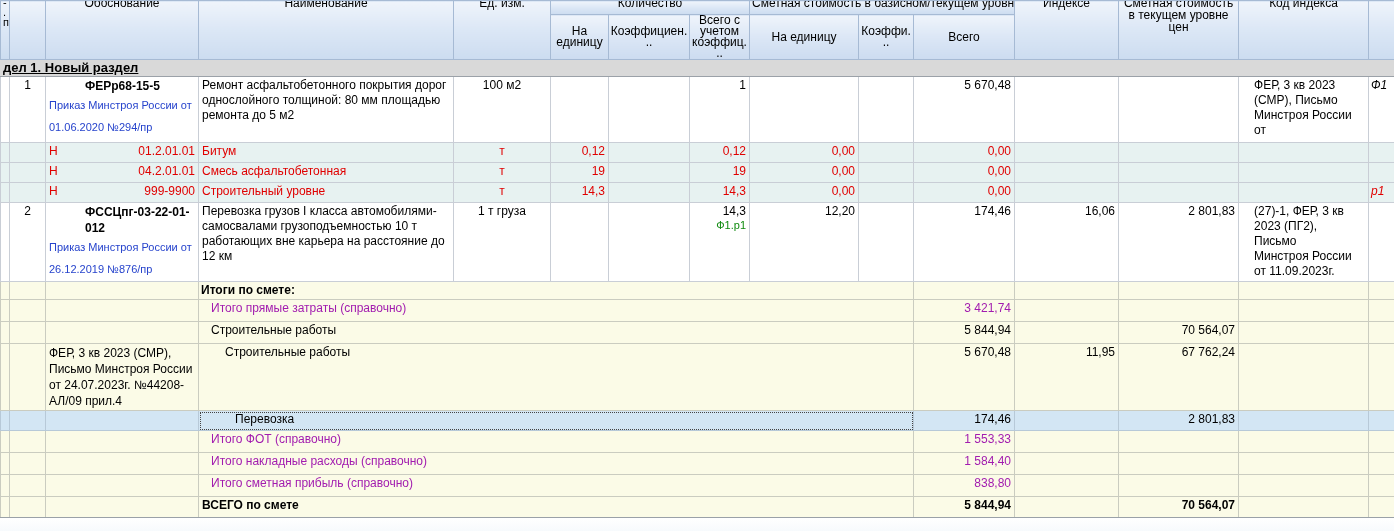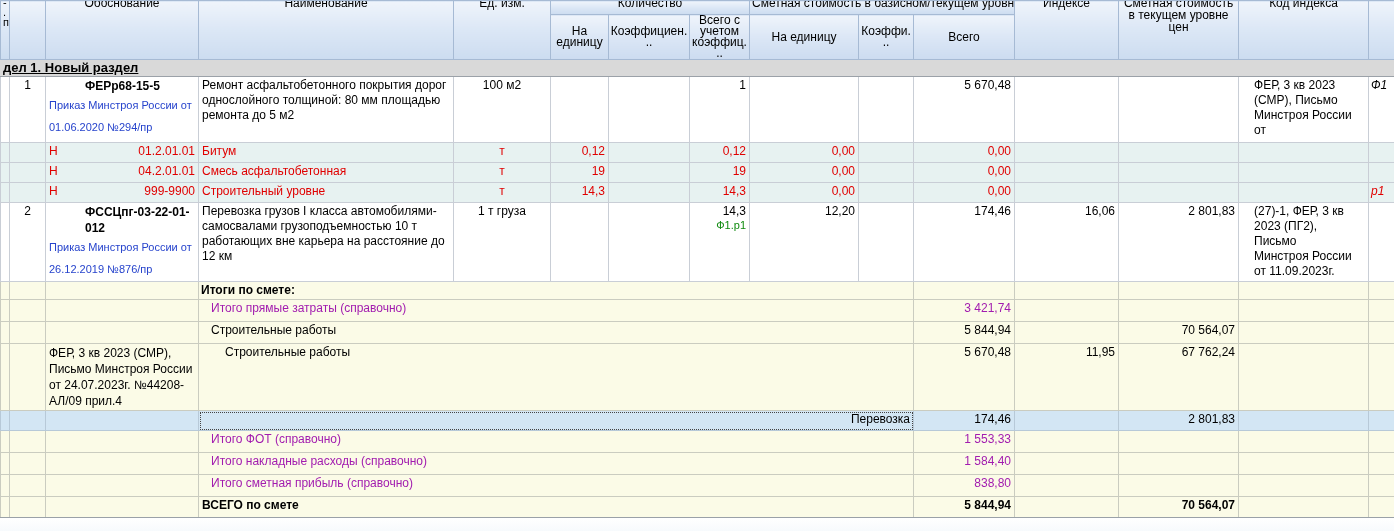--- a/index.html
+++ b/index.html
@@ -61,21 +61,21 @@
   .flagcol { padding:1px 2px;font-style:italic; }
   
   tr.tot td { background:#fbfbe7; border-color:#caccc0; }
   tr.t-head td { font-weight:bold; }
   tr.t-grand td { font-weight:bold; border-bottom-color:#9aa1a8; }
   .blue { color:#a21caf; }
   .just2 { text-align:left; line-height:16px; padding-right:4px; }
   tr.t-sel td { background:#d3e6f4; border-color:#b7c9d8; }
   .sel-box { outline:1px dotted #444; outline-offset:-2px; }
   .pl2{padding-left:2px;} .pl4{} .pl12{padding-left:12px;}
-  .pl20{padding-left:36px;text-align:right;} .pl26{padding-left:26px;}
+  .pl20{padding-left:36px;} .pl26{padding-left:26px;}
   
   .bottom-band {
     width:1394px; height:34px;
     background:linear-gradient(#ffffff 0%, #f4f8fc 55%, #e2ecf7 100%);
   }
 </style>
 </head>
 <body>
 
 <table class="grid">

